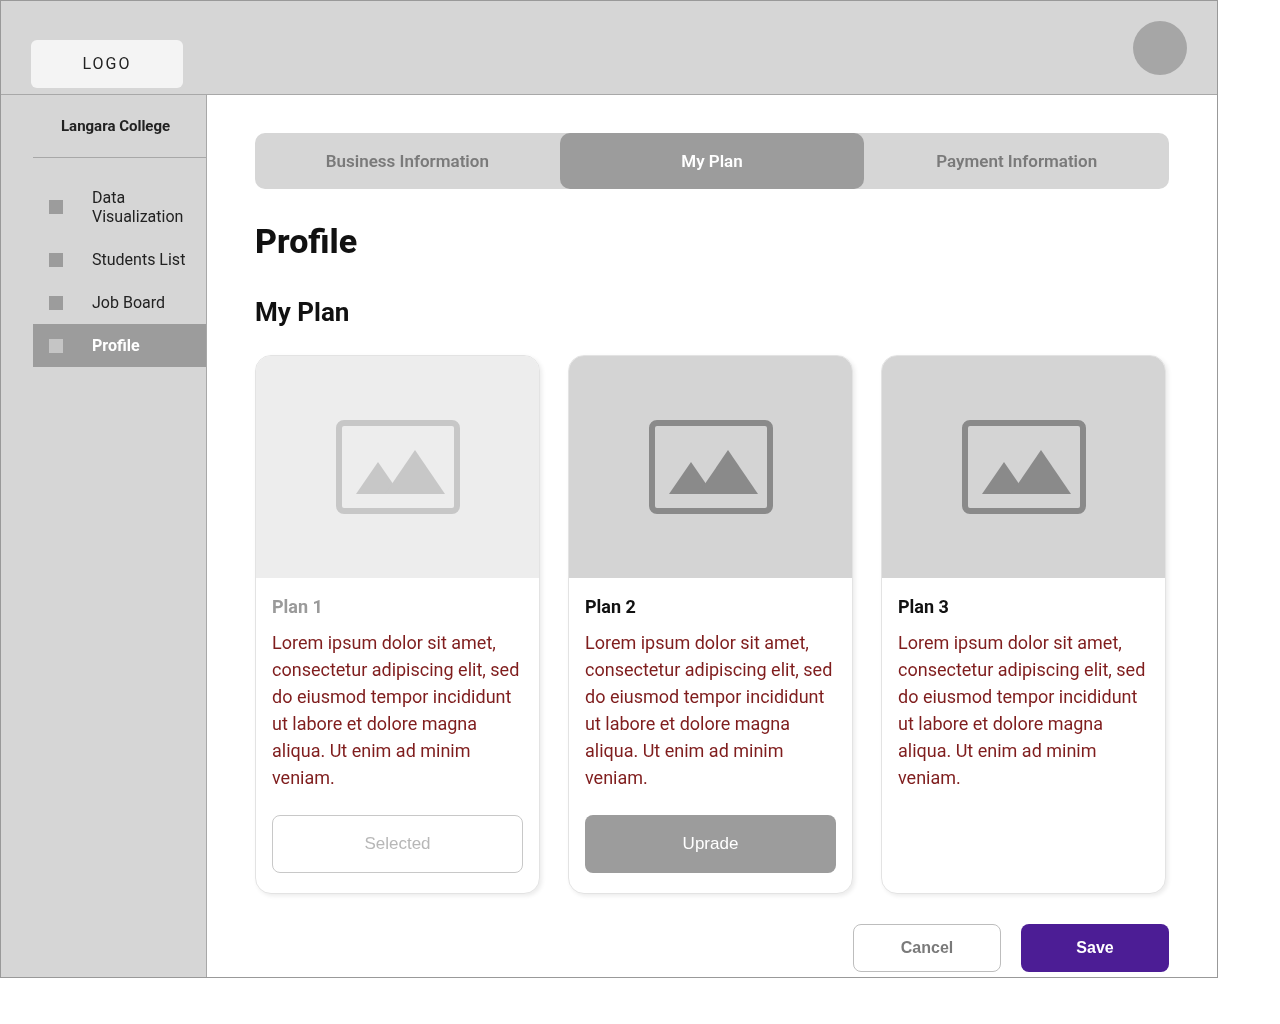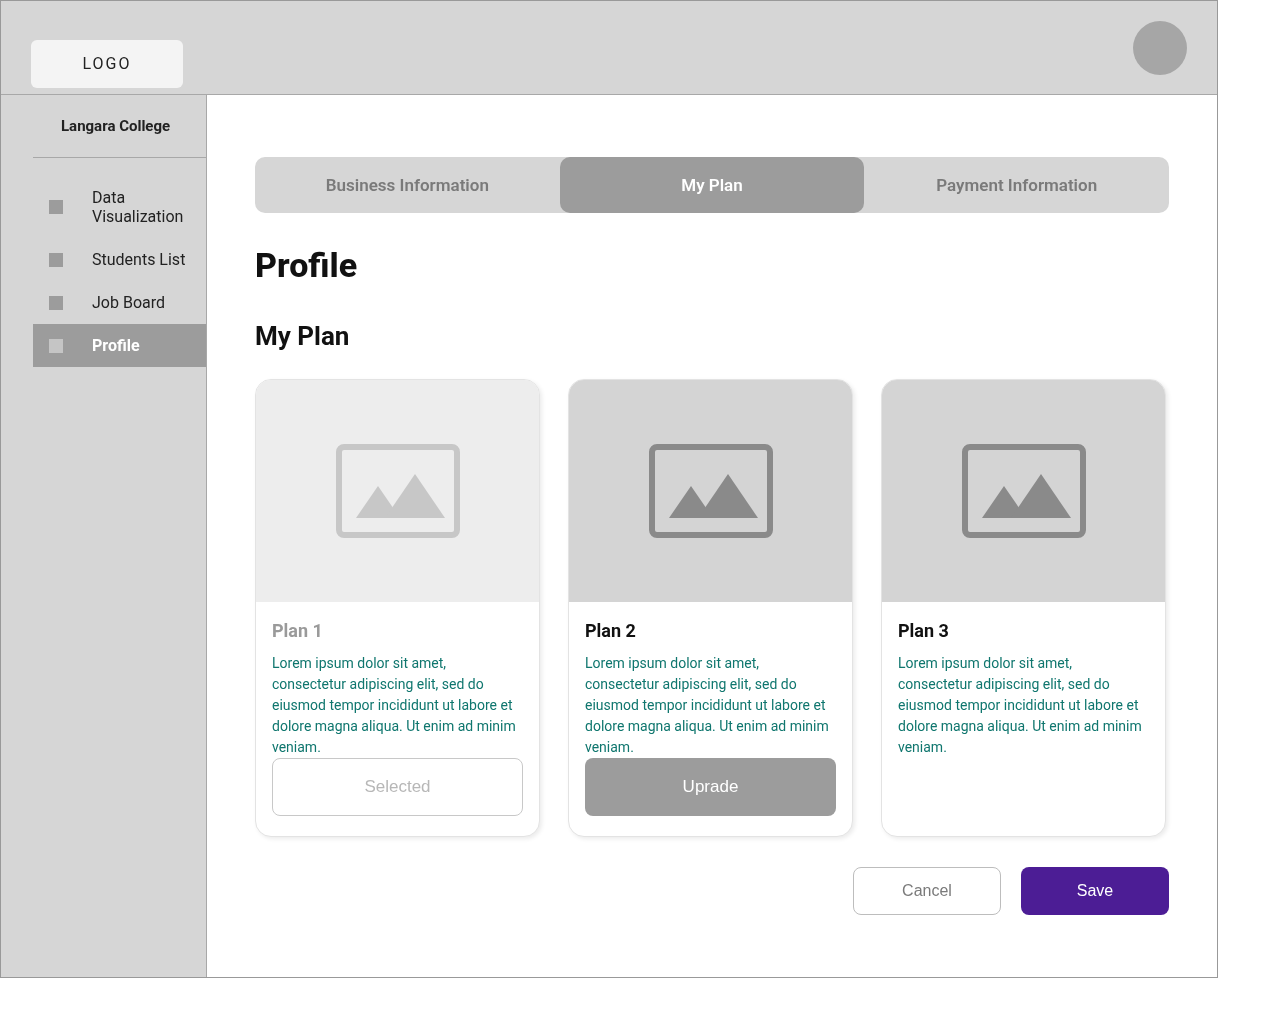--- a/index.html
+++ b/index.html
@@ -93,21 +93,20 @@
   overflow: auto;
   position: relative;
 }
 .tabs {
   display: flex;
   background: #d6d6d6;
   border-radius: 10px;
   overflow: hidden;
   height: 56px;
   margin-bottom: 32px;
-  margin-top: 24px;
 }
 .tab {
   flex: 1;
   display: flex;
   align-items: center;
   justify-content: center;
   font-size: 17px;
   font-weight: 600;
   color: #7a7a7a;
   cursor: pointer;
@@ -159,23 +158,24 @@
   flex-direction: column;
 }
 .card-title {
   font-size: 18px;
   font-weight: 700;
   color: #111;
   margin-bottom: 12px;
 }
 .card.muted .card-title { color: #9a9a9a; }
 .card-desc {
-  font-size: 14px;
+  font-size: 18px;
   line-height: 1.5;
-  color: #0f766e;
+  color: #7f1d1d;
+  margin-bottom: 24px;
   flex: 1;
 }
 .card-btn {
   height: 58px;
   border-radius: 8px;
   font-size: 17px;
   font-weight: 400;
   border: none;
   cursor: pointer;
   background: #9c9c9c;
@@ -189,21 +189,21 @@
 .actions {
   display: flex;
   justify-content: flex-end;
   gap: 20px;
 }
 .btn {
   width: 148px;
   height: 48px;
   border-radius: 8px;
   font-size: 16px;
-  font-weight: 400;
+  font-weight: 700;
   cursor: pointer;
 }
 .btn-cancel {
   background: #fff;
   border: 1px solid #bdbdbd;
   color: #7a7a7a;
 }
 .btn-save {
   background: #4c1d95;
   border: none;

